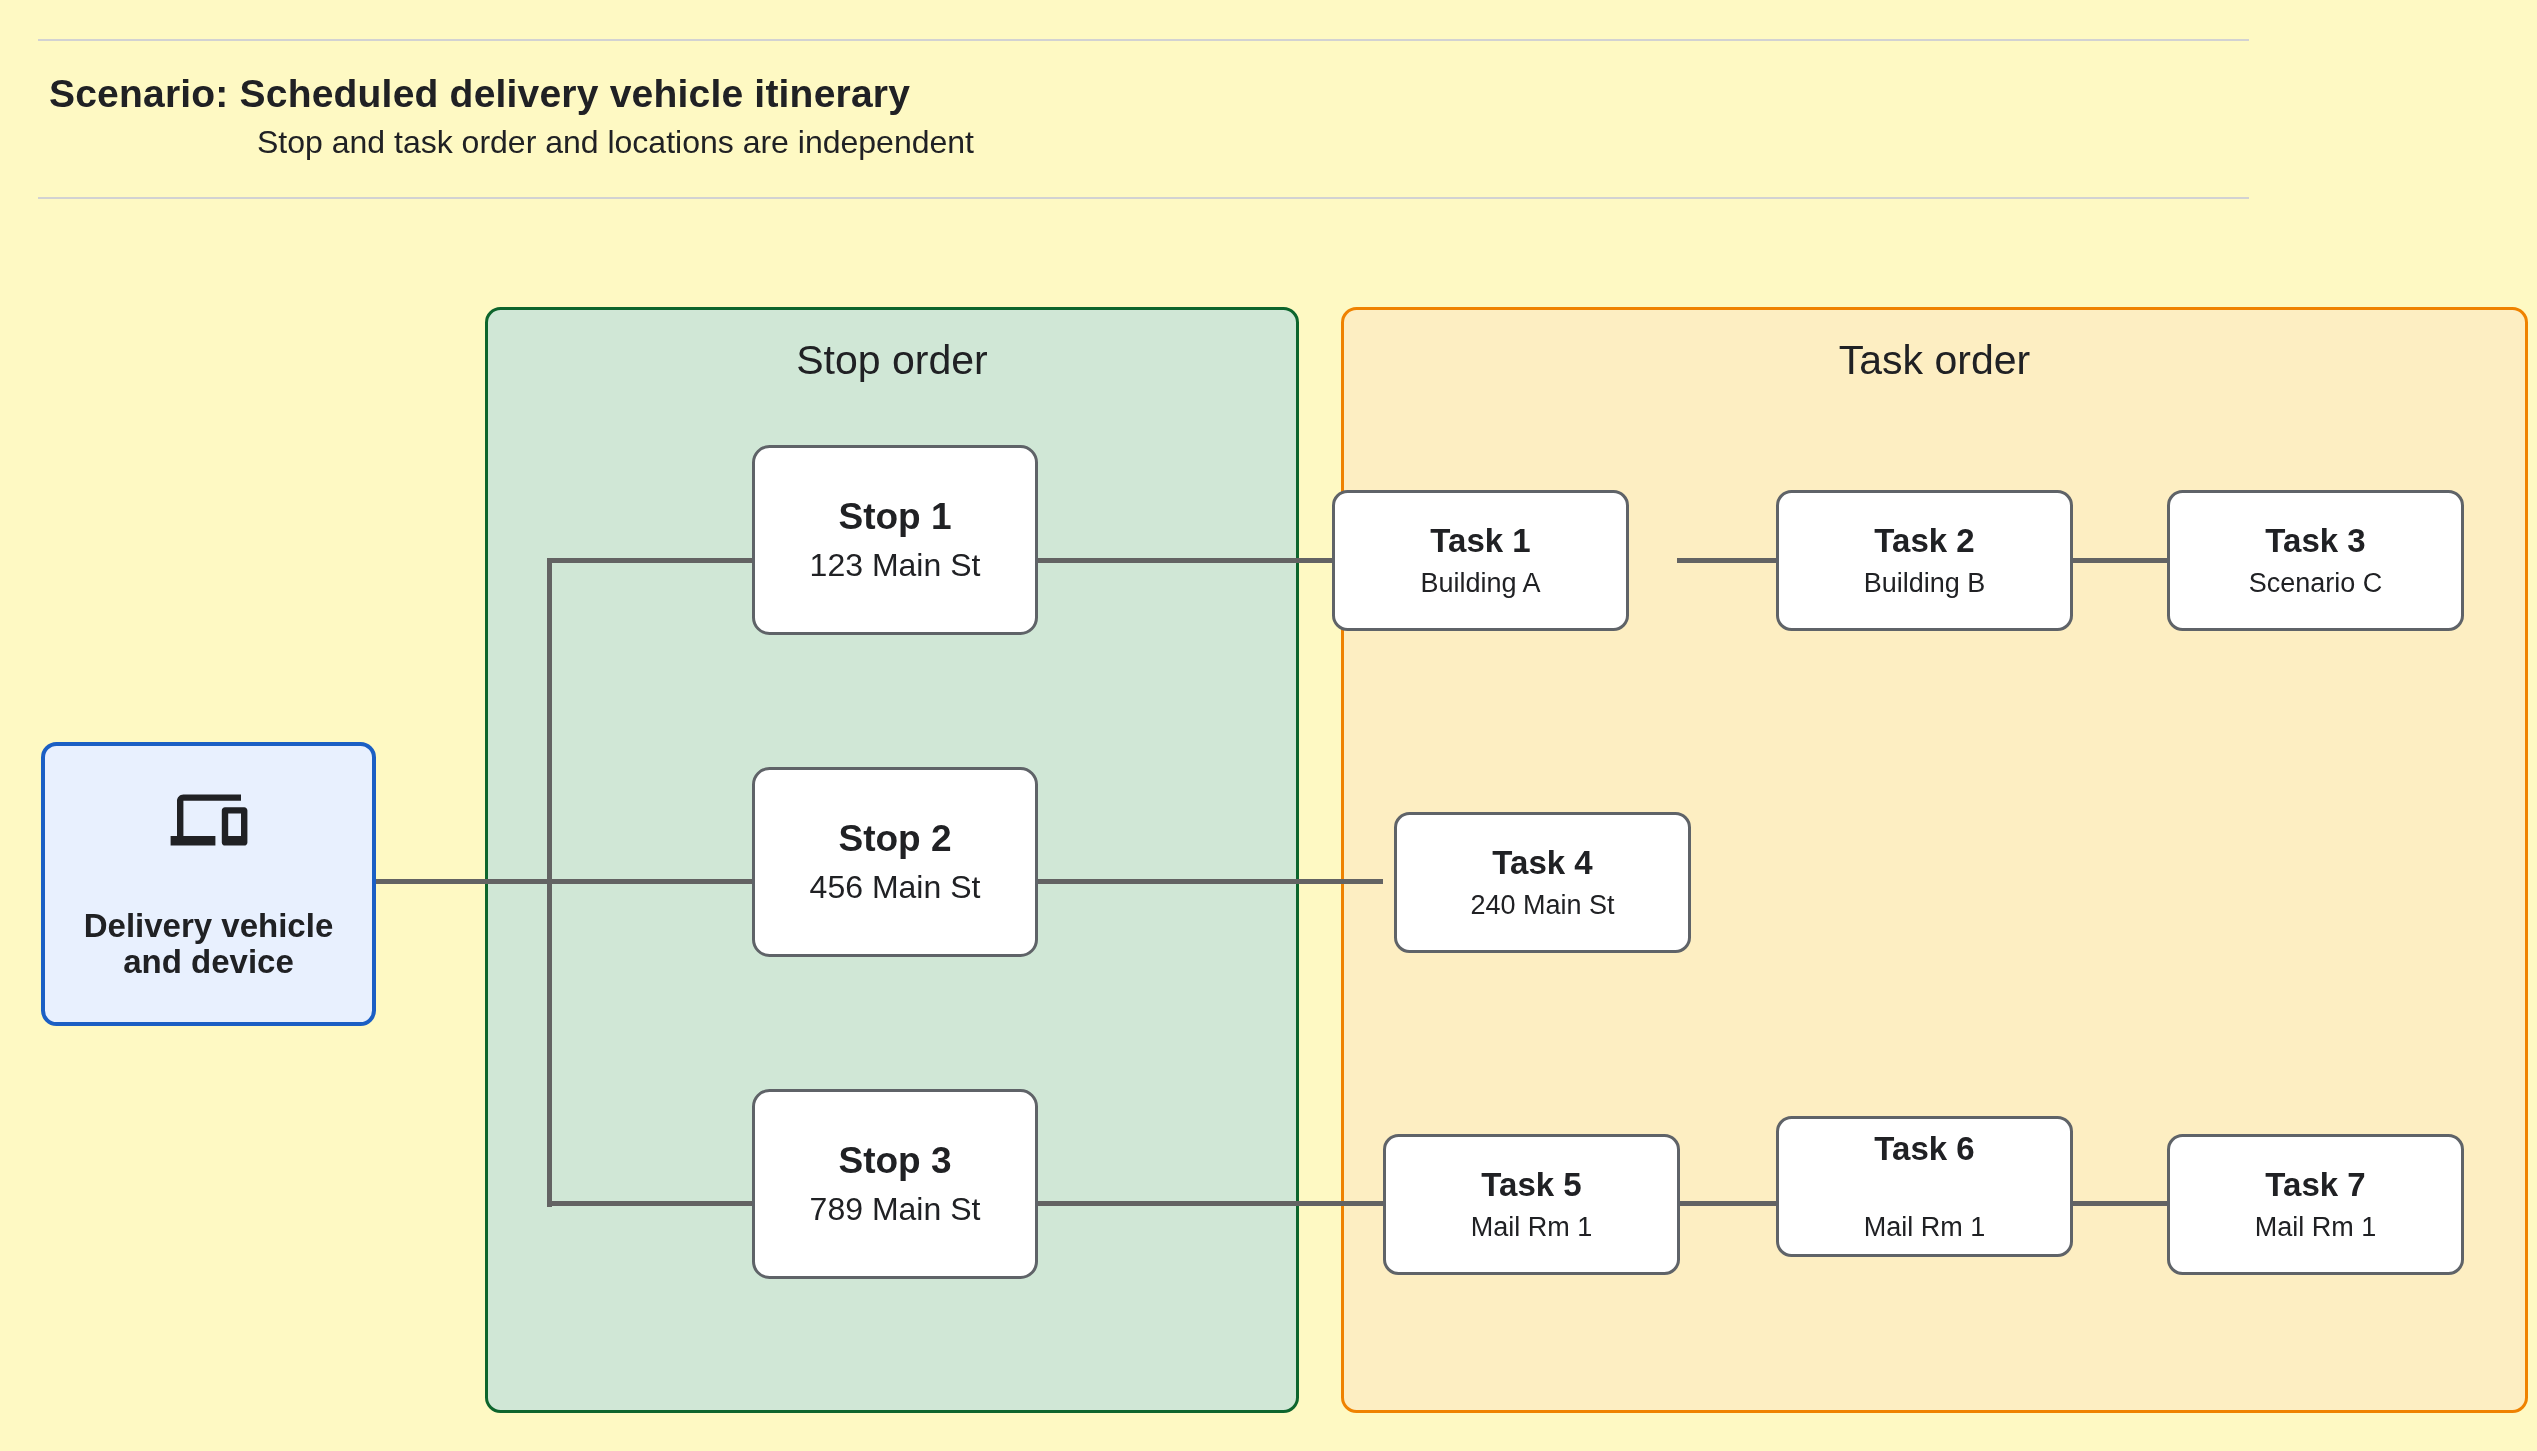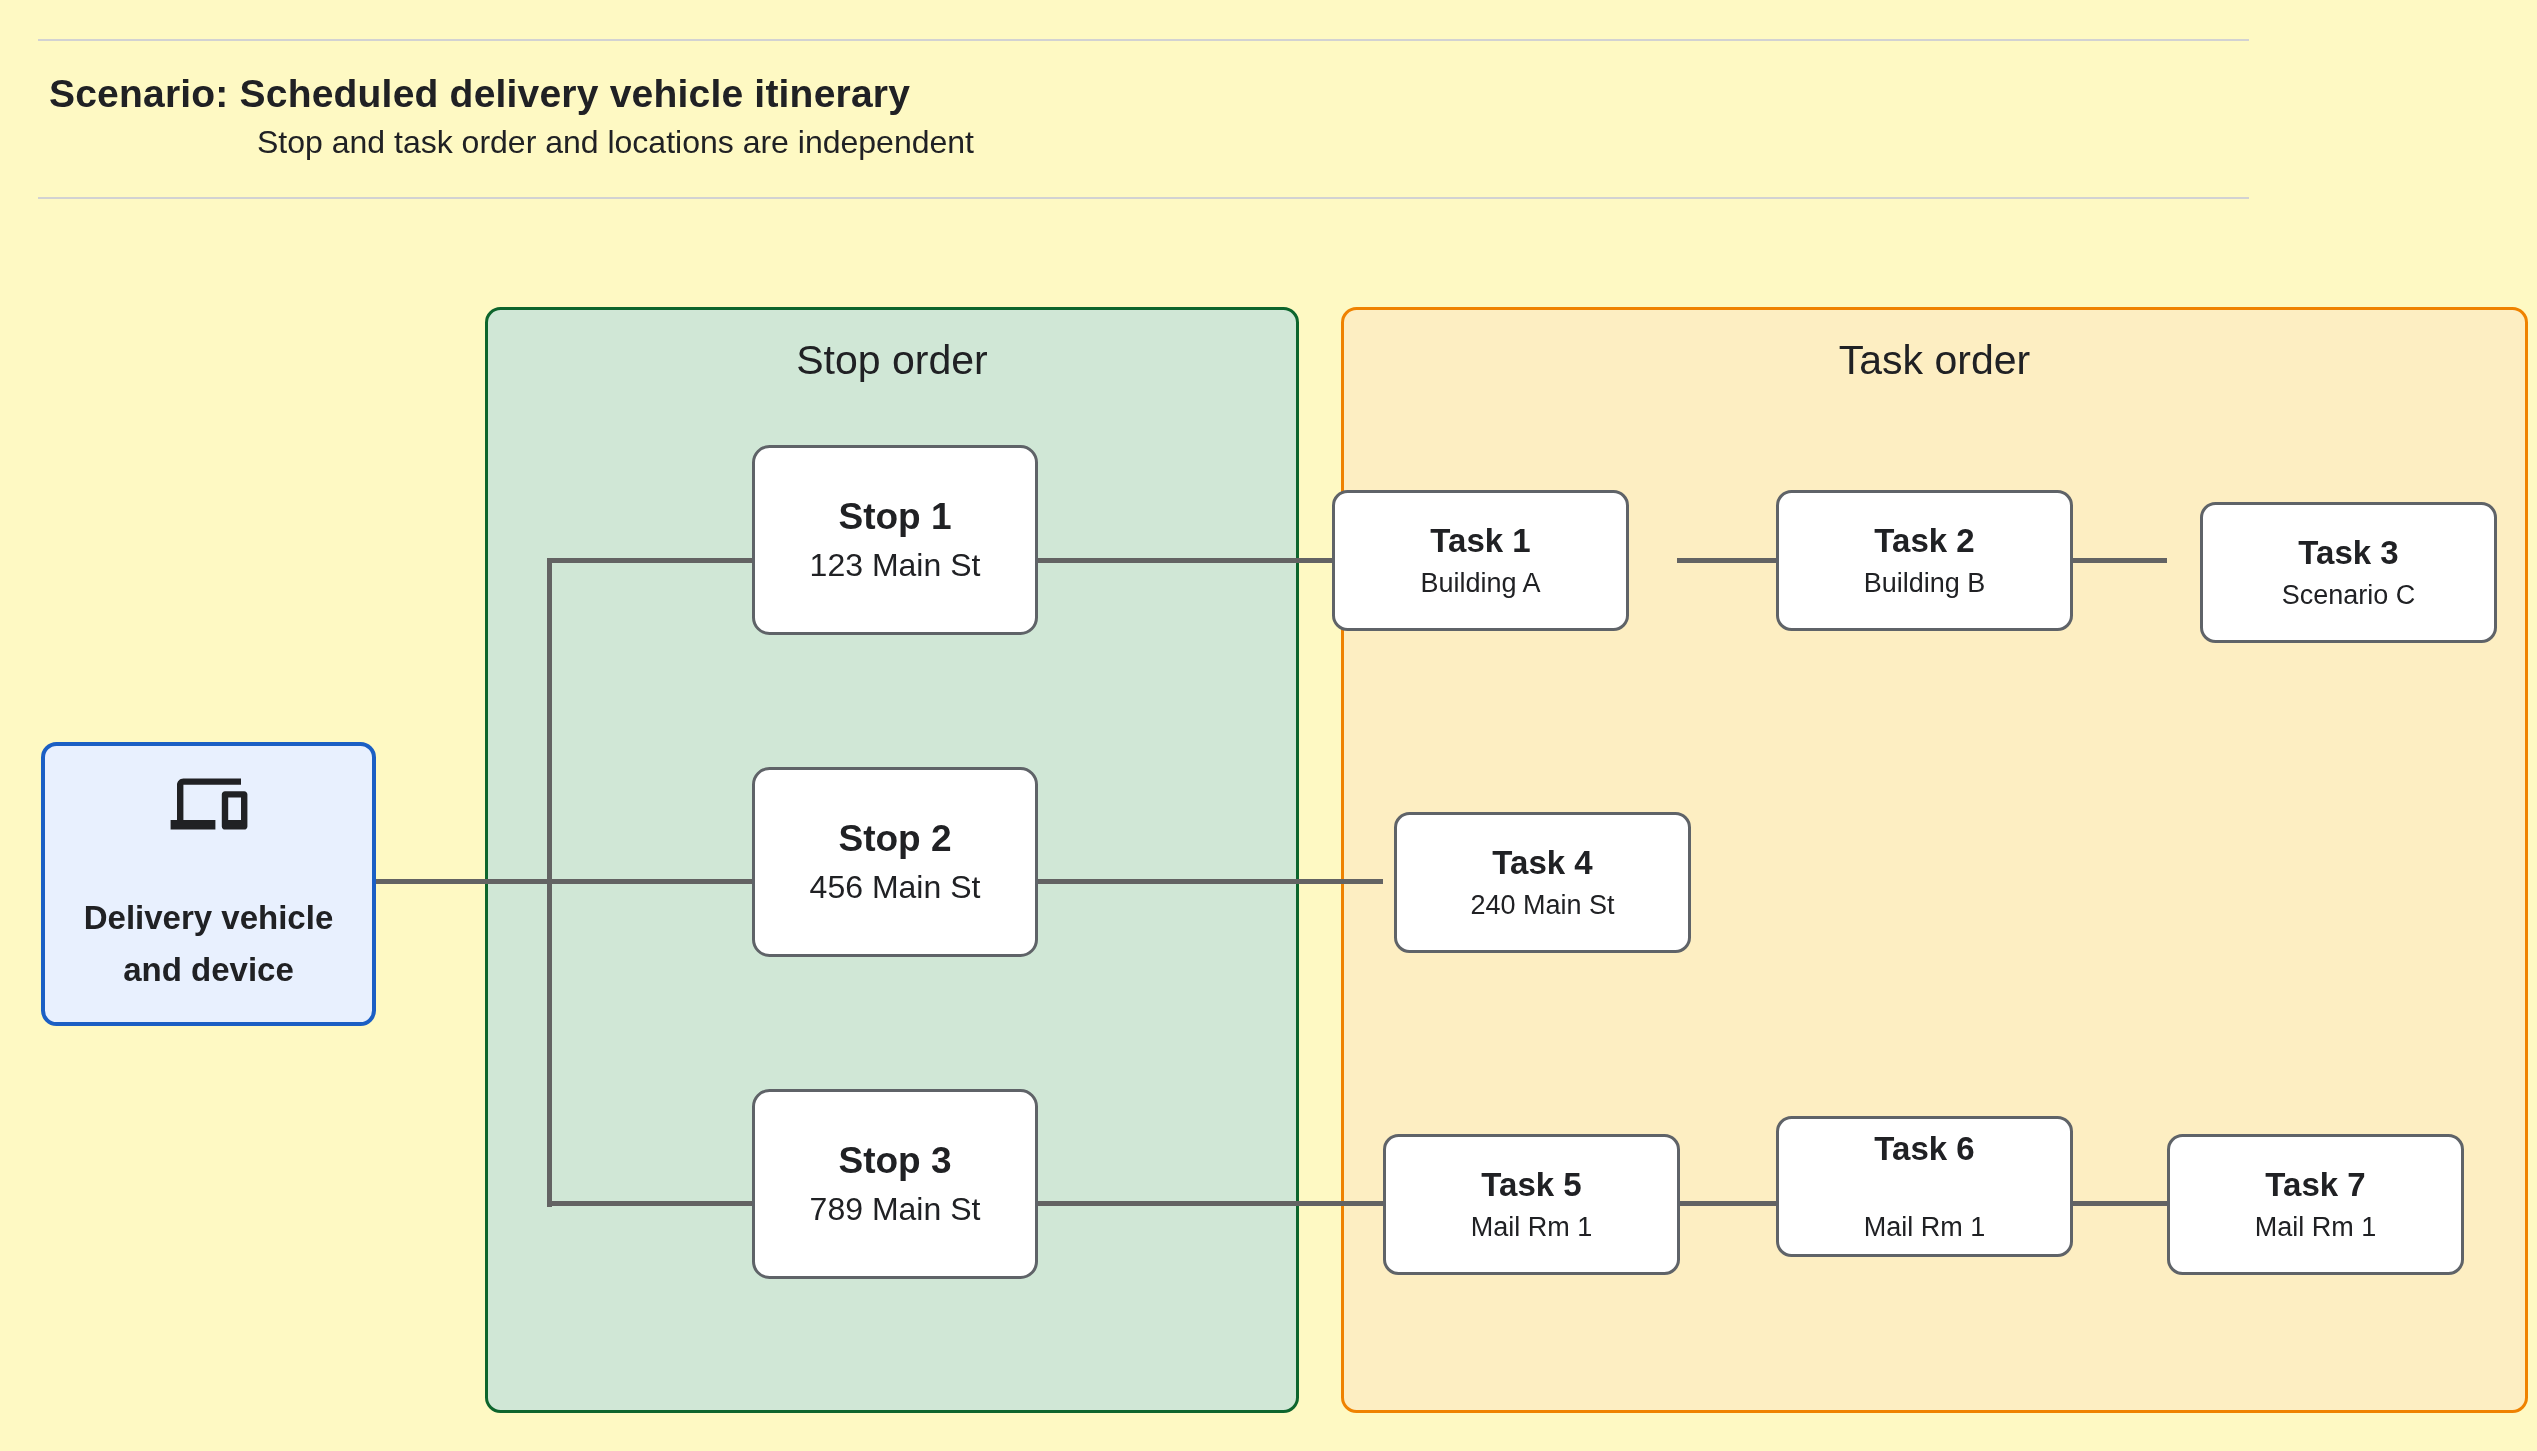--- a/index.html
+++ b/index.html
@@ -106,21 +106,21 @@
     height: 284px;
     background: var(--source-fill, #e8f0fe);
     border: 4.8px solid var(--source-border, #1b5fc4);
     border-radius: 15.5px;
     gap: 56px;
     z-index: 3;
   }
   #source-node .source-label {
     font-size: 33px;
     font-weight: 700;
-    line-height: 52px;
+    line-height: 36px;
     width: 271px;
   }
 
   .stop-node {
     left: 752px;
     width: 286px;
     height: 190px;
     gap: 9.7px;
   }
   .stop-node .node-title { font-size: 37px; }
@@ -132,21 +132,21 @@
   .task-node {
     width: 297px;
     height: 141px;
     border-radius: 15.5px;
     gap: 7.8px;
   }
   .task-node .node-title { font-size: 33px; }
   .task-node .node-sub   { font-size: 27px; }
   #task-0 { left: 1332px; top: 490px; }
   #task-1 { left: 1776px; top: 490px; }
-  #task-2 { left: 2167px; top: 502px; margin-left: 33px; }
+  #task-2 { left: 2167px; top: 490px; }
   #task-3 { left: 1394px; top: 812px; }
   #task-4 { left: 1383px; top: 1134px; }
   #task-5 { left: 1776px; top: 1116px; gap: 44px; }
   #task-6 { left: 2167px; top: 1134px; }
 </style>
 </head>
 <body>
 
 <div id="canvas">
 

